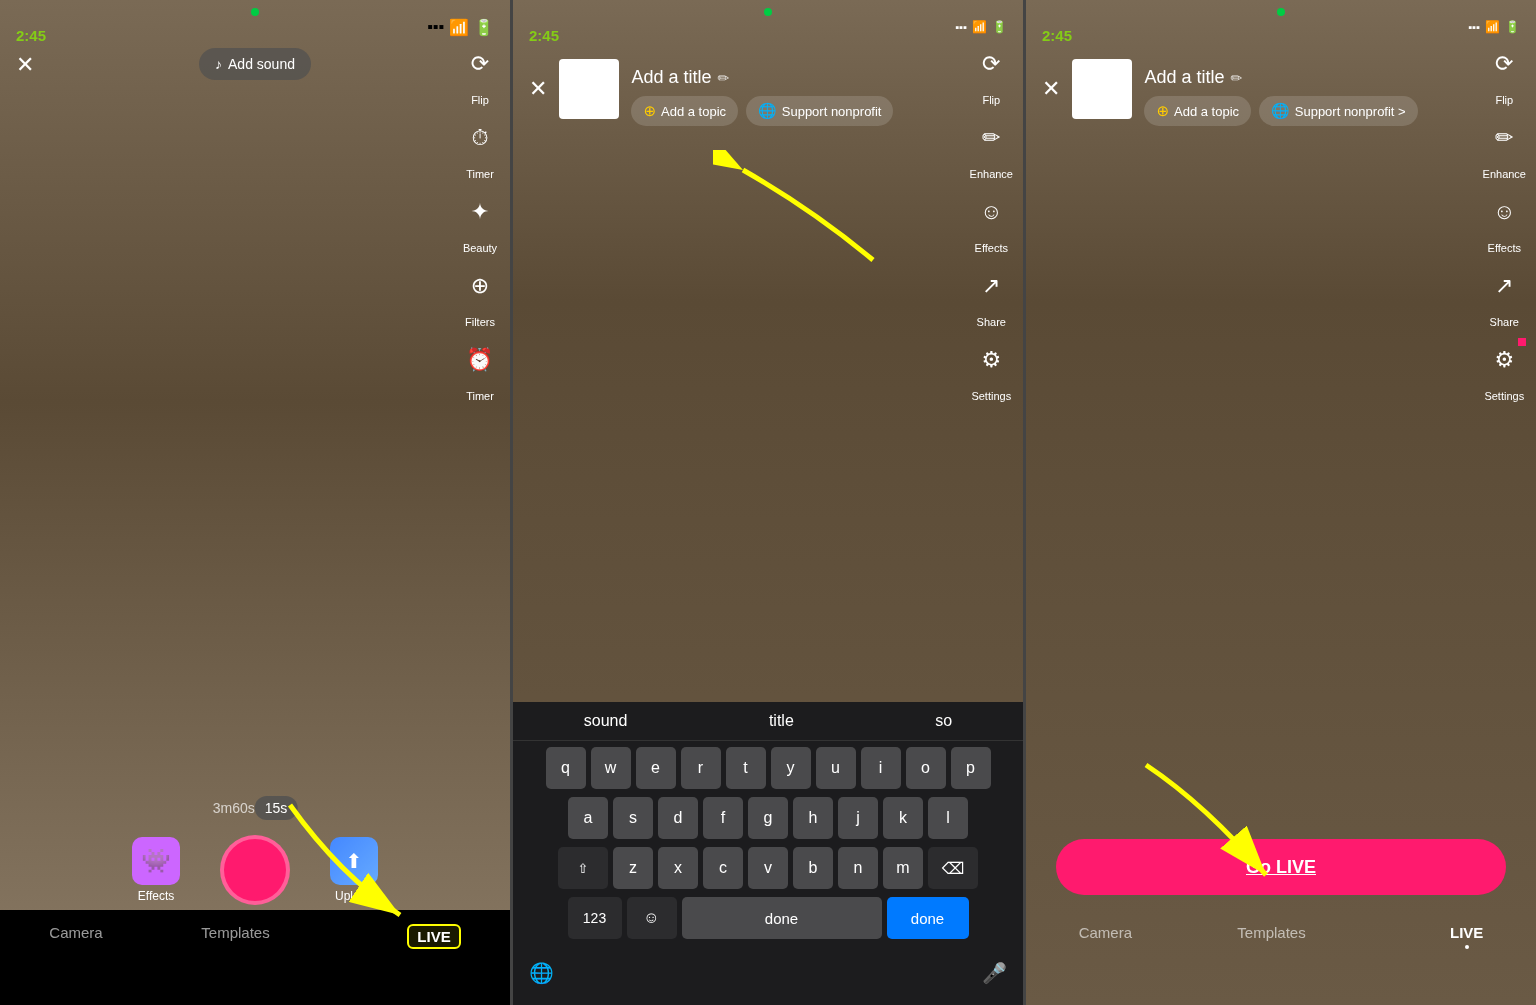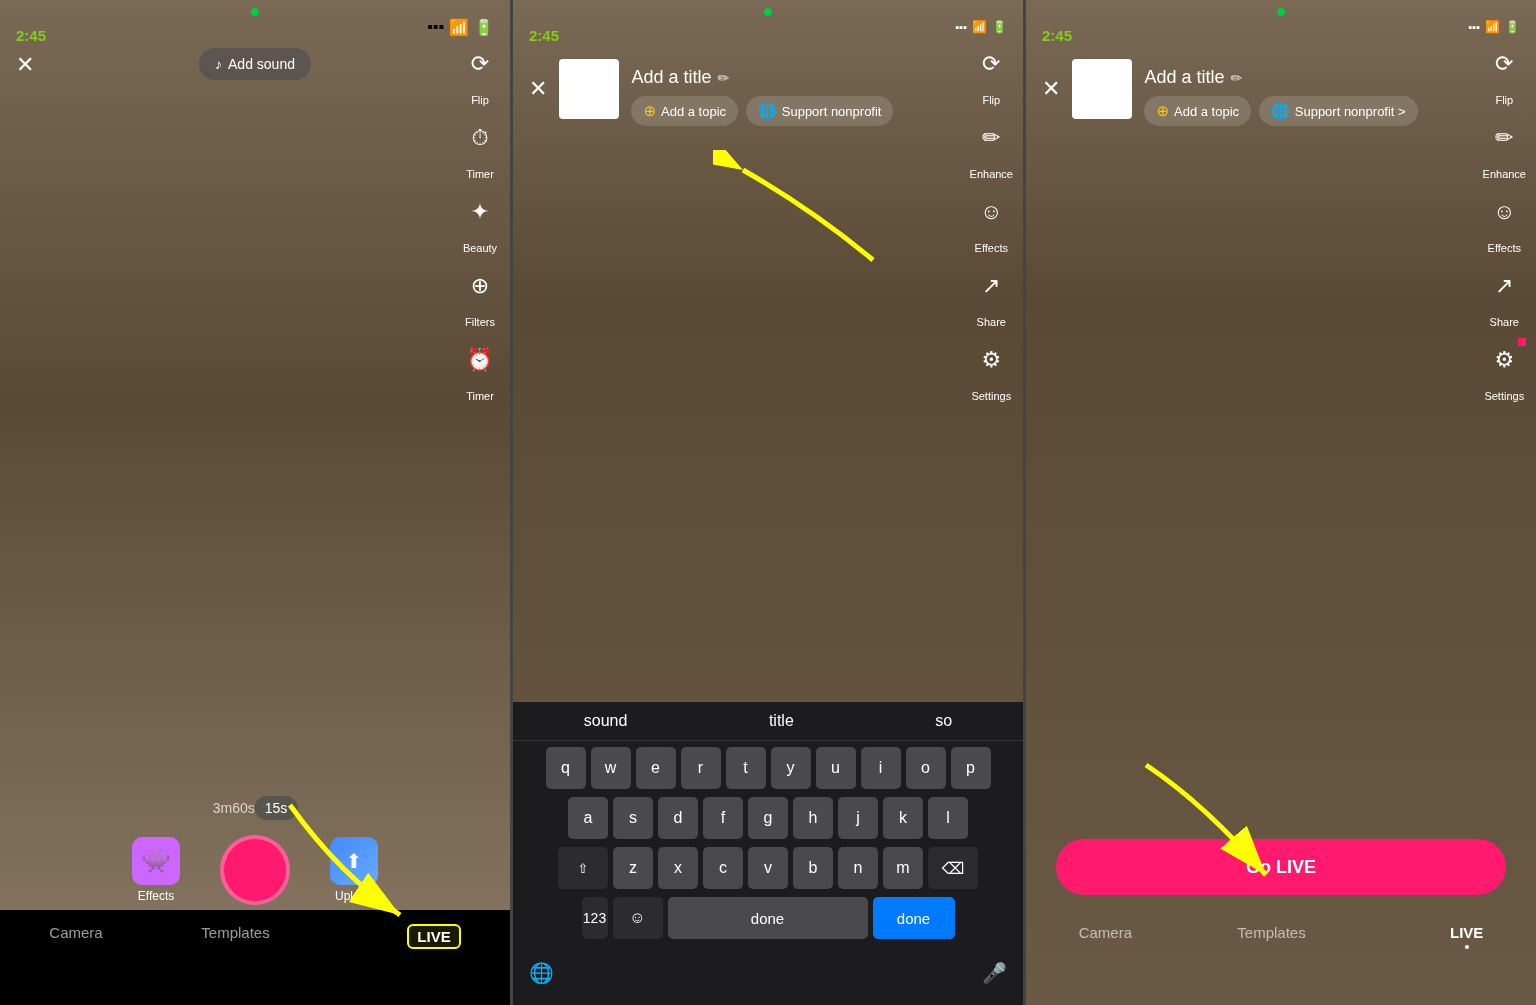--- a/index.html
+++ b/index.html
@@ -285,21 +285,21 @@
       width: 82px;
       font-size: 15px;
       color: white;
     }
     .key.backspace {
       background: #2c2c2e;
       width: 50px;
     }
     .key.numbers {
       background: #2c2c2e;
-      width: 26px;
+      width: 54px;
       font-size: 14px;
     }
     .key.emoji-key {
       background: #2c2c2e;
       width: 50px;
     }
     .bottom-bar-keyboard {
       display: flex;
       justify-content: space-between;
       align-items: center;
@@ -387,20 +387,21 @@
       height: 56px;
       background: #ff1a6e;
       border-radius: 28px;
       display: flex;
       align-items: center;
       justify-content: center;
       color: white;
       font-size: 18px;
       font-weight: 700;
       z-index: 10;
+      text-decoration: underline;
     }
 
     .phone3 .bottom-nav-3 {
       position: absolute;
       bottom: 0; left: 0; right: 0;
       height: 95px;
       background: transparent;
       display: flex;
       align-items: flex-start;
       justify-content: space-around;

